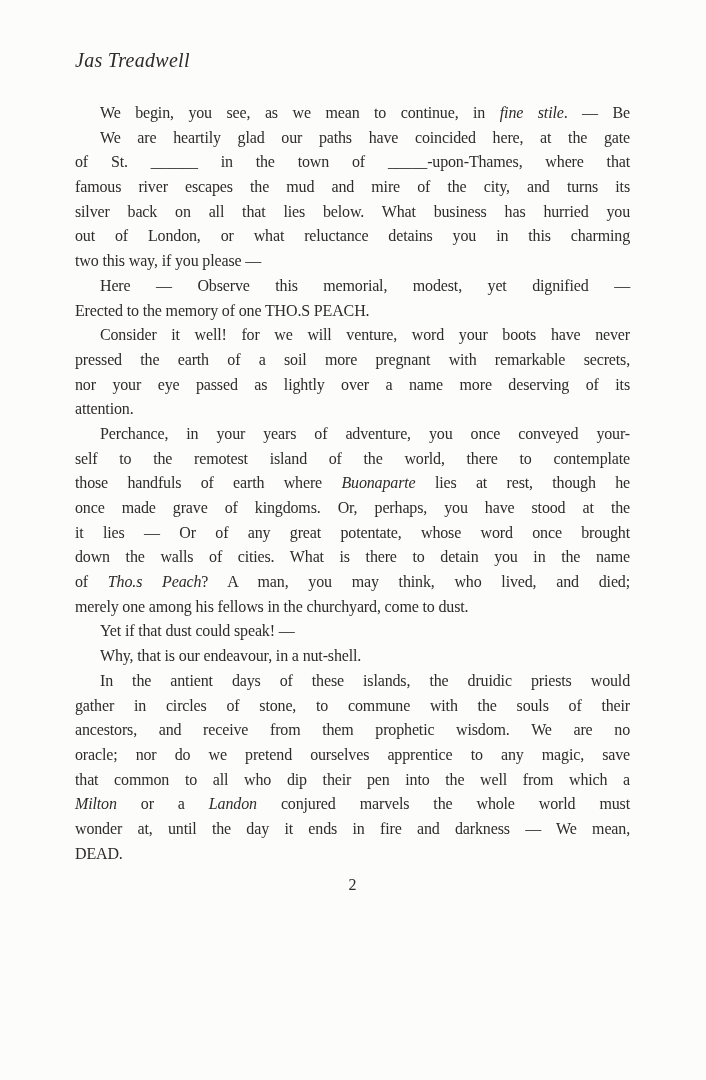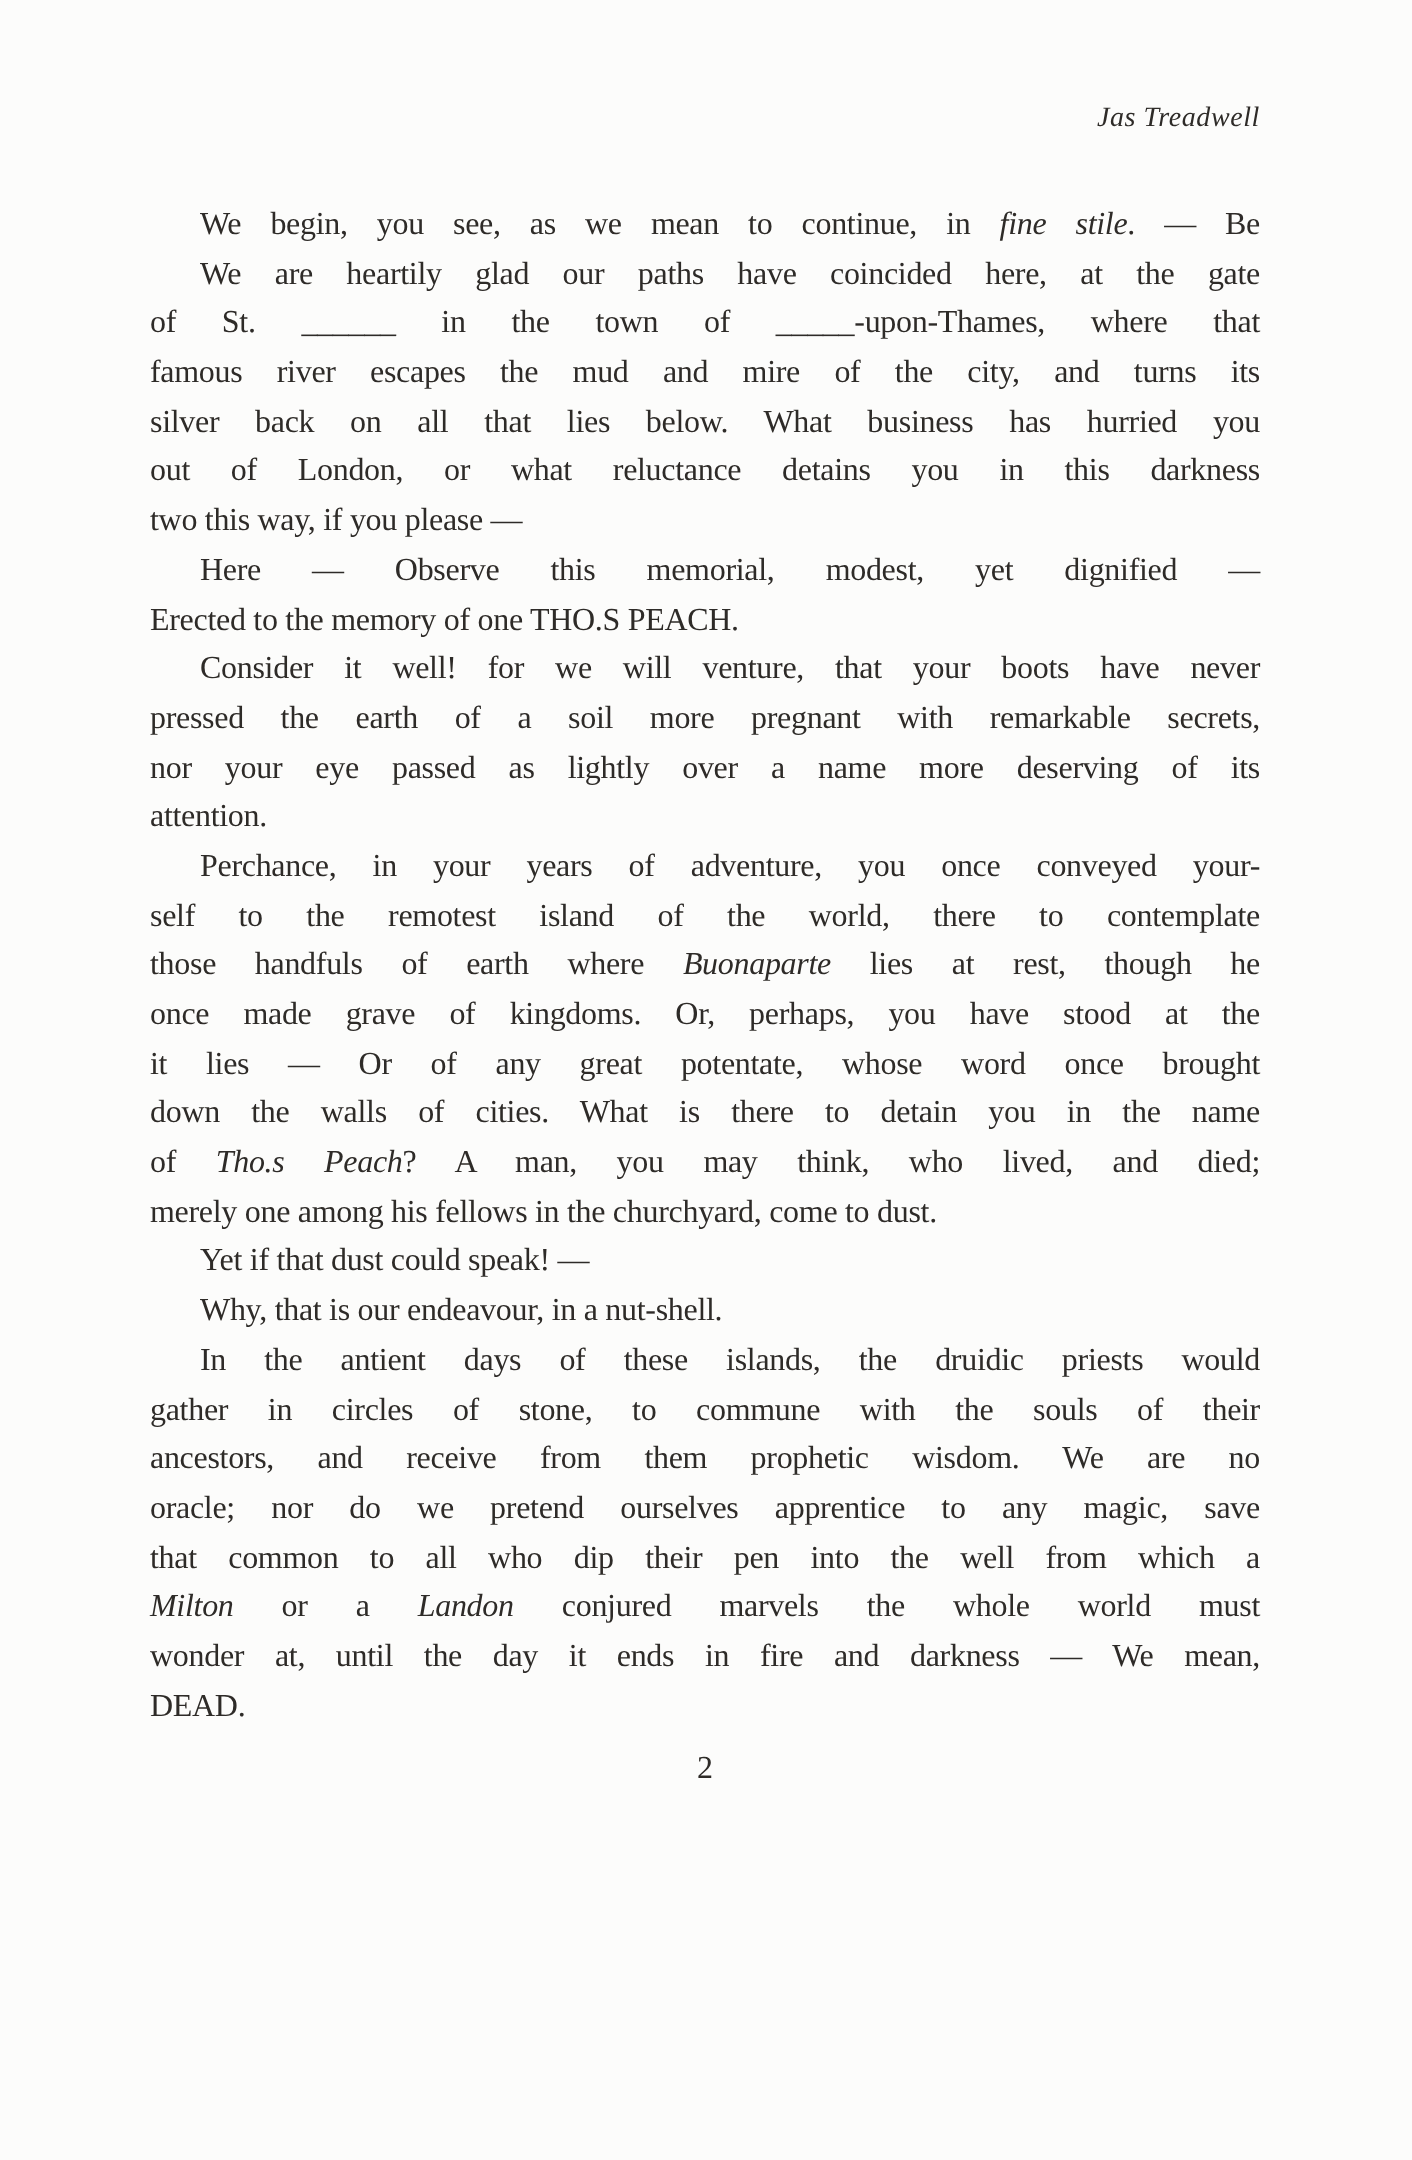--- a/index.html
+++ b/index.html
@@ -13,23 +13,23 @@
     height: 1080px;
     margin: 0 auto;
     background: var(--paper, #fcfcfb);
     color: var(--ink, #2e2b28);
     font-family: "Liberation Serif", "DejaVu Serif", serif;
     box-sizing: border-box;
     padding: 50px 76px 0 75px;
     overflow: hidden;
   }
   .running-head {
-    text-align: right;
+    text-align: left;
     font-style: italic;
-    font-size: 14px;
+    font-size: 20px;
     line-height: 20px;
     letter-spacing: 0.3px;
   }
   .page-body {
     margin-top: 31px;
     font-size: 16px;
     letter-spacing: -0.15px;
   }
   .para { margin: 0; }
   .line {
@@ -57,29 +57,29 @@
 
   <main class="page-body">
       <div class="para">
         <div class="line first"><span>We begin, you see, as we mean to continue, in </span><span class="it">fine stile</span><span>. — Be</span></div>
       </div>
       <div class="para">
         <div class="line first"><span>We are heartily glad our paths have coincided here, at the gate</span></div>
         <div class="line"><span>of St. ______ in the town of _____-upon-Thames, where that</span></div>
         <div class="line"><span>famous river escapes the mud and mire of the city, and turns its</span></div>
         <div class="line"><span>silver back on all that lies below. What business has hurried you</span></div>
-        <div class="line"><span>out of London, or what reluctance detains you in this darkness</span></div>
+        <div class="line"><span>out of London, or what reluctance detains you in this charming</span></div>
         <div class="line last"><span>two this way, if you please —</span></div>
       </div>
       <div class="para">
         <div class="line first"><span>Here — Observe this memorial, modest, yet dignified —</span></div>
         <div class="line last"><span>Erected to the memory of one THO.S PEACH.</span></div>
       </div>
       <div class="para">
-        <div class="line first"><span>Consider it well! for we will venture, that your boots have never</span></div>
+        <div class="line first"><span>Consider it well! for we will venture, word your boots have never</span></div>
         <div class="line"><span>pressed the earth of a soil more pregnant with remarkable secrets,</span></div>
         <div class="line"><span>nor your eye passed as lightly over a name more deserving of its</span></div>
         <div class="line last"><span>attention.</span></div>
       </div>
       <div class="para">
         <div class="line first"><span>Perchance, in your years of adventure, you once conveyed your-</span></div>
         <div class="line"><span>self to the remotest island of the world, there to contemplate</span></div>
         <div class="line"><span>those handfuls of earth where </span><span class="it">Buonaparte</span><span> lies at rest, though he</span></div>
         <div class="line"><span>once made grave of kingdoms. Or, perhaps, you have stood at the</span></div>
         <div class="line"><span>it lies — Or of any great potentate, whose word once brought</span></div>

